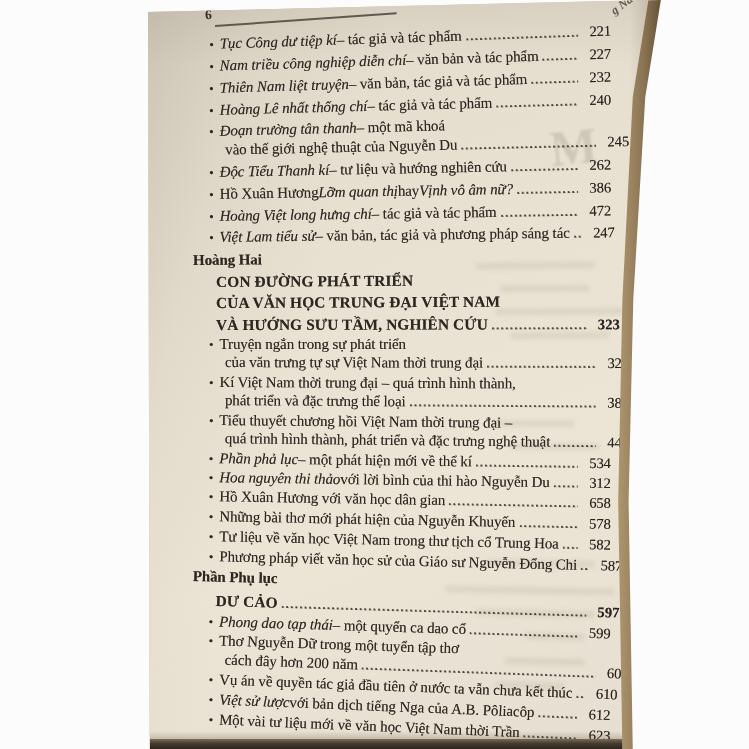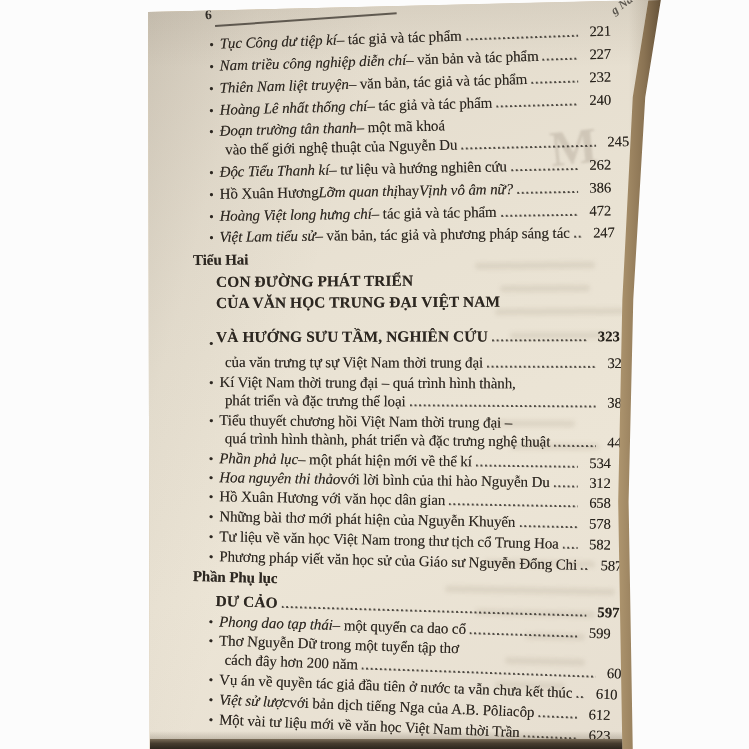--- a/index.html
+++ b/index.html
@@ -163,35 +163,36 @@
         <span class="pg">472</span>
       </div>
       <div class="line entry" style="top: 229px; transform: rotate(-0.67deg);">
         <span class="bullet">•</span>
         <span class="seg it">Việt Lam tiểu sử</span>
         <span class="seg"> – văn bản, tác giả và phương pháp sáng tác</span>
         <span class="dots"></span>
         <span class="pg">247</span>
       </div>
       <div class="line section" style="top: 252px; transform: rotate(-0.52deg);">
-        <span class="seg">Tiểu Hai</span>
+        <span class="seg">Hoàng Hai</span>
       </div>
       <div class="line heading" style="top: 273px; transform: rotate(-0.39deg);">
         <span class="seg">CON ĐƯỜNG PHÁT TRIỂN</span>
       </div>
       <div class="line heading" style="top: 294px; transform: rotate(-0.26deg);">
         <span class="seg">CỦA VĂN HỌC TRUNG ĐẠI VIỆT NAM</span>
       </div>
-      <div class="line heading" style="top: 328px; transform: rotate(-0.12deg);">
+      <div class="line heading" style="top: 316px; transform: rotate(-0.12deg);">
         <span class="seg">VÀ HƯỚNG SƯU TẦM, NGHIÊN CỨU</span>
         <span class="dots"></span>
         <span class="pg">323</span>
       </div>
       <div class="line entry" style="top: 336px; transform: rotate(0.01deg);">
         <span class="bullet">•</span>
+        <span class="seg">Truyện ngắn trong sự phát triển</span>
       </div>
       <div class="line cont" style="top: 354px; transform: rotate(0.13deg);">
         <span class="seg">của văn trưng tự sự Việt Nam thời trung đại</span>
         <span class="dots"></span>
         <span class="pg">325</span>
       </div>
       <div class="line entry" style="top: 374px; transform: rotate(0.25deg);">
         <span class="bullet">•</span>
         <span class="seg">Kí Việt Nam thời trung đại – quá trình hình thành,</span>
       </div>

